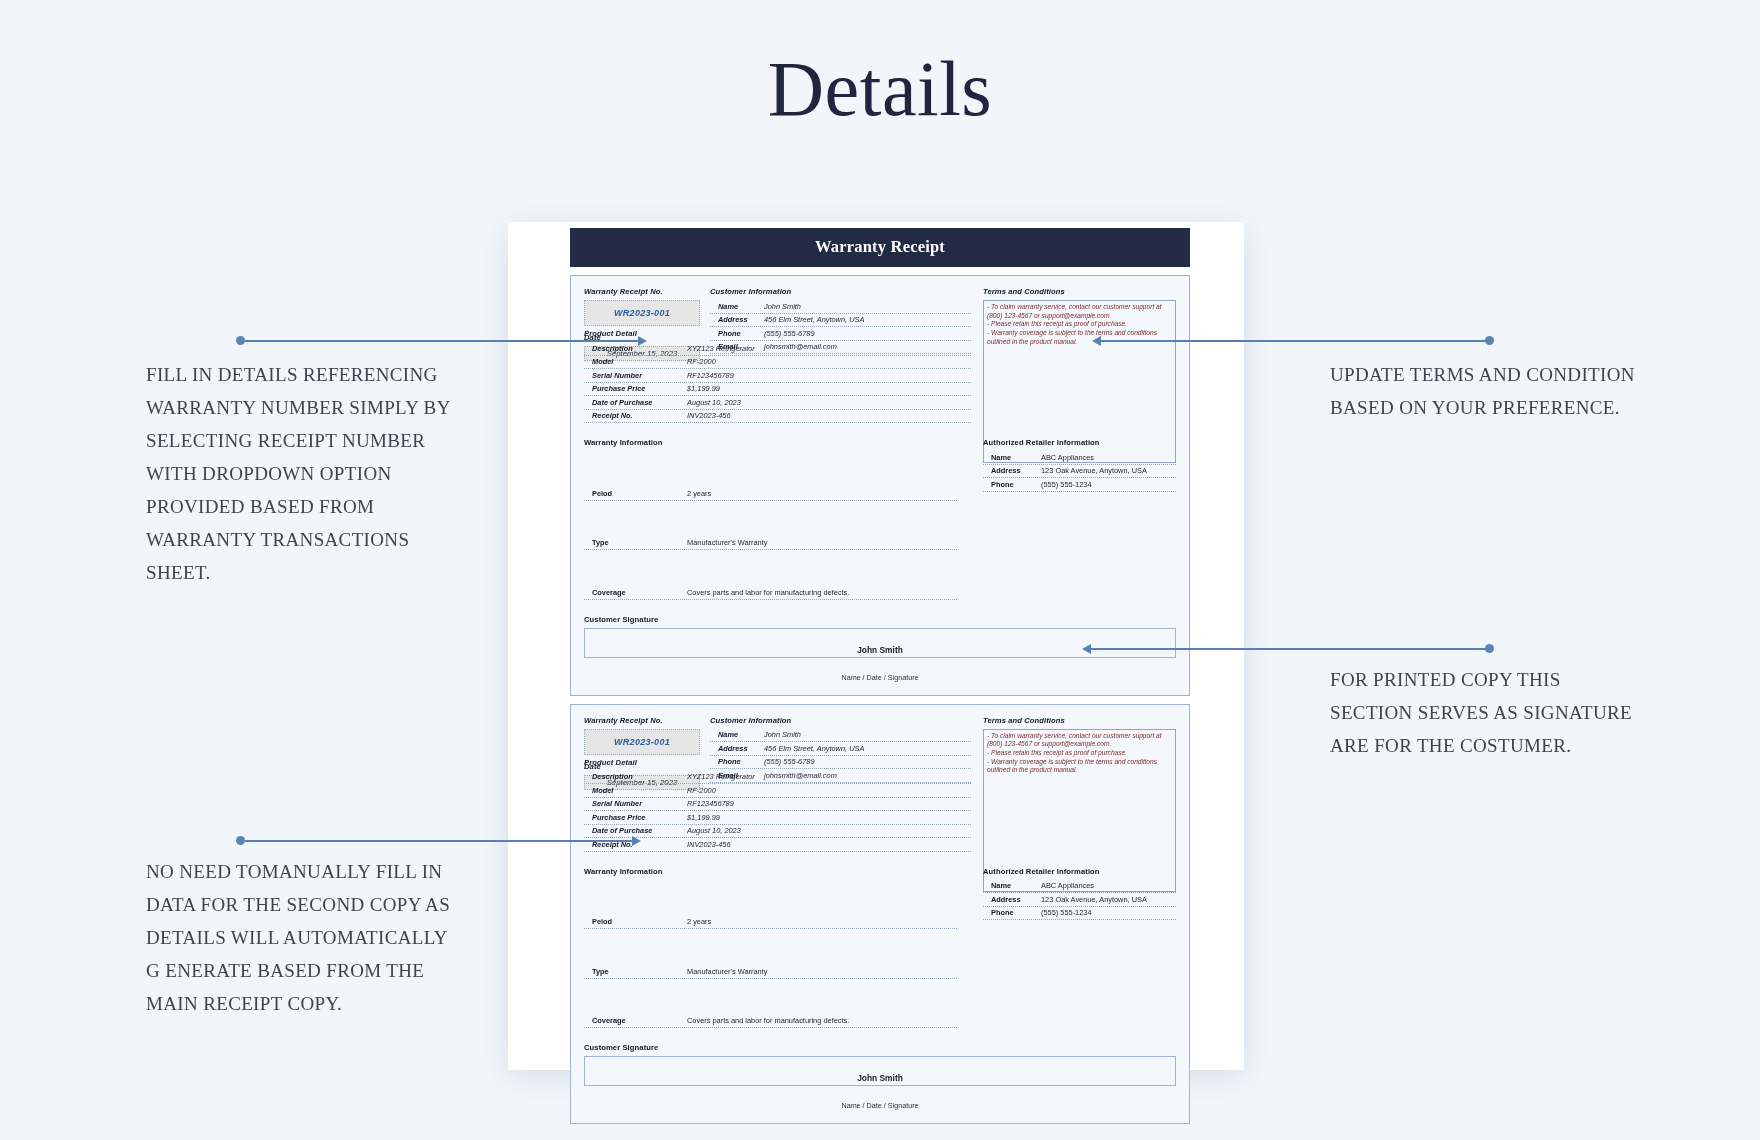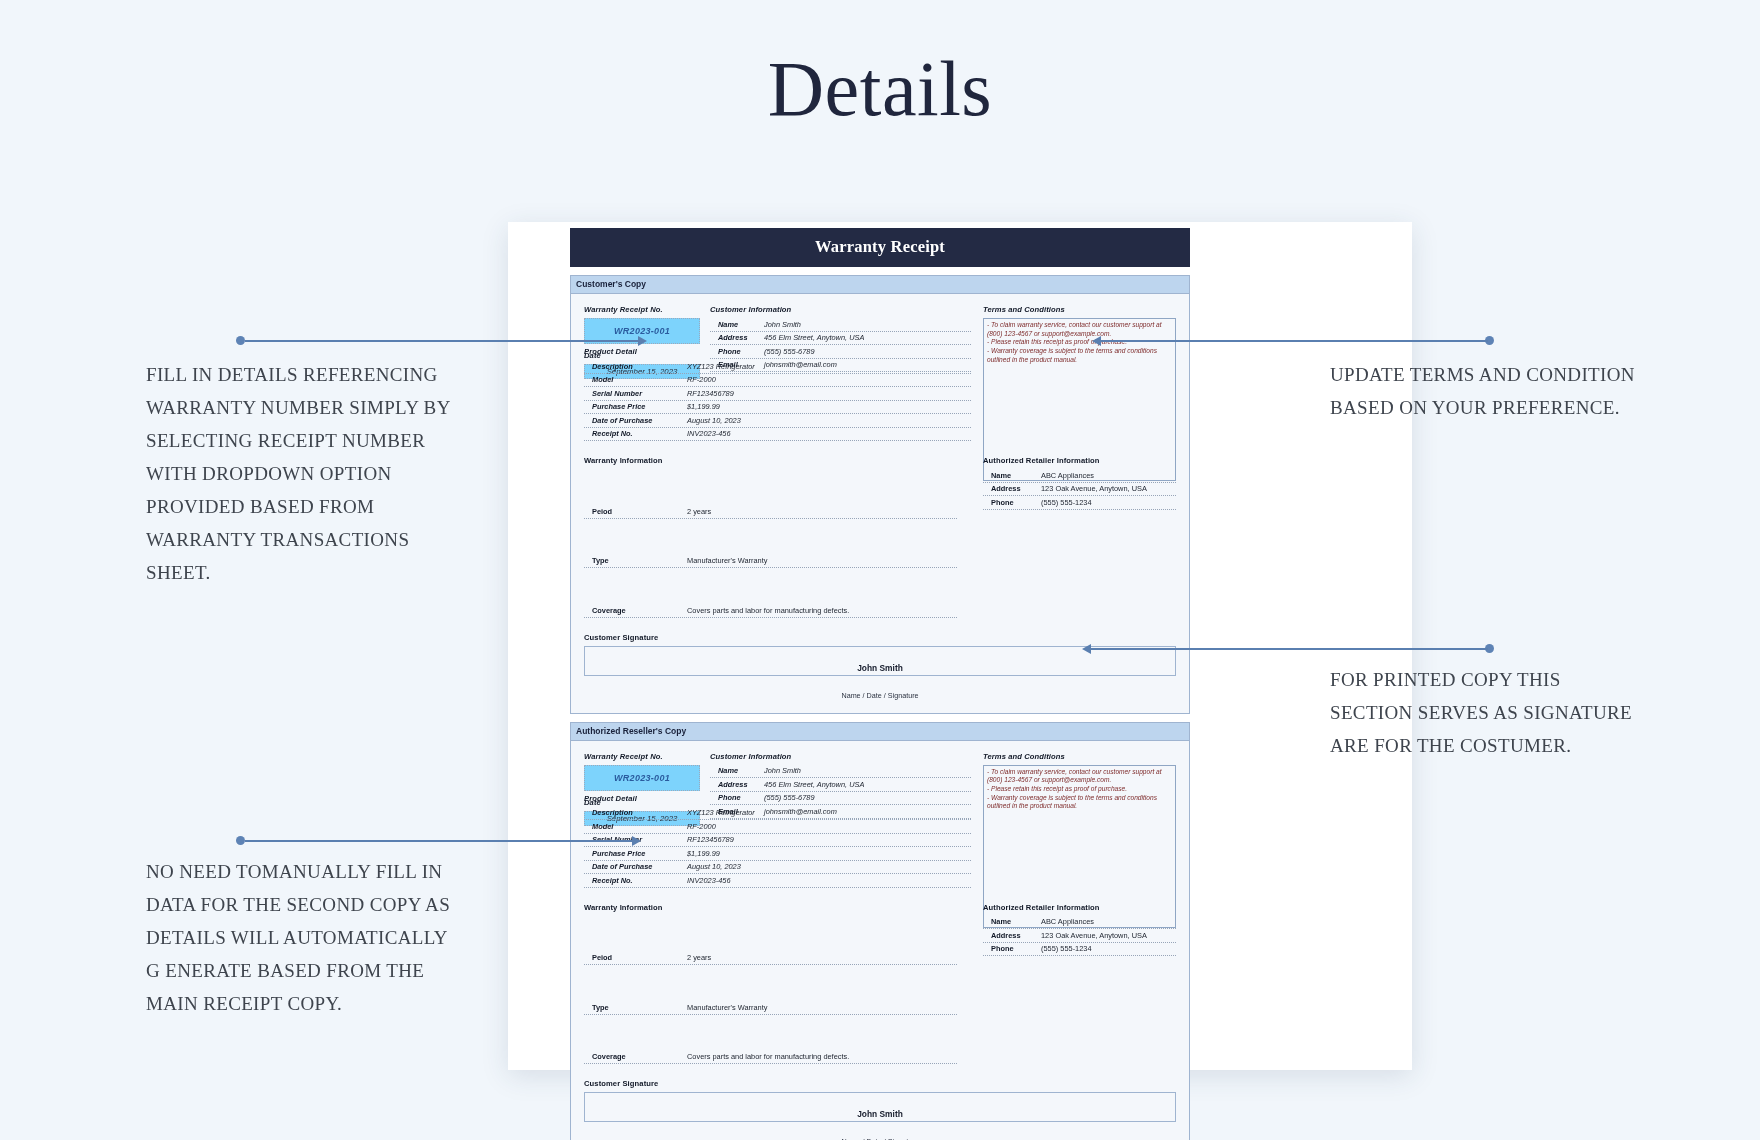--- a/index.html
+++ b/index.html
@@ -19,21 +19,21 @@
     text-align:center;
     font-family:"Liberation Serif", serif;
     font-size:78px; font-weight:400; color:#20263d;
     letter-spacing:0.5px;
   }
 
   
   .sheet{
     position:absolute;
     left:508px; top:222px;
-    width:904px; height:848px;
+    width:736px; height:848px;
     background:#ffffff;
     box-shadow:0 6px 26px rgba(40,60,90,.13);
   }
   .doc{
     position:absolute; left:62px; top:6px; width:620px;
   }
 
   .doc-header{
     background:#232a44;
     color:#ffffff;
@@ -65,21 +65,21 @@
     letter-spacing:.1px;
   }
   .sect-label.mt{ margin-top:14px; }
 
   .boxfield{
     border:1px dotted #9aa9bd;
     height:26px;
     display:flex; align-items:center; justify-content:center;
     font-size:9px; font-weight:700; color:#2a5b9e;
     letter-spacing:.3px;
-    background:#7dd3fc;
+    background:#e5e5e5;
   }
   .boxfield.date{
     height:15px; font-weight:400; color:#2b3240; font-size:7.8px; letter-spacing:0;
   }
 
   
   .drow{
     display:flex; align-items:baseline;
     border-bottom:1px dotted #97a5b8;
     padding:1.5px 0 2px;
@@ -162,21 +162,20 @@
 <body>
 
 <div class="page-title">Details</div>
 
 <div class="sheet">
   <div class="doc">
 
     <div class="doc-header">Warranty Receipt</div>
 
     <div class="copy-block">
-      <div class="copy-title">Customer's Copy</div>
       <div class="copy-body">
 
         <div class="row-top">
           <div class="col-left">
             <div class="sect-label">Warranty Receipt No.</div>
             <div class="boxfield">WR2023-001</div>
             <div class="sect-label" style="margin-top:7px;">Date</div>
             <div class="boxfield date">September 15, 2023</div>
           </div>
 
@@ -285,21 +284,20 @@
         <div class="sig-wrap">
           <div class="sect-label">Customer Signature</div>
           <div class="sig-box">John Smith</div>
           <div class="sig-caption">Name / Date / Signature</div>
         </div>
 
       </div>
     </div>
 
     <div class="copy-block">
-      <div class="copy-title">Authorized Reseller's Copy</div>
       <div class="copy-body">
 
         <div class="row-top">
           <div class="col-left">
             <div class="sect-label">Warranty Receipt No.</div>
             <div class="boxfield">WR2023-001</div>
             <div class="sect-label" style="margin-top:7px;">Date</div>
             <div class="boxfield date">September 15, 2023</div>
           </div>
 

